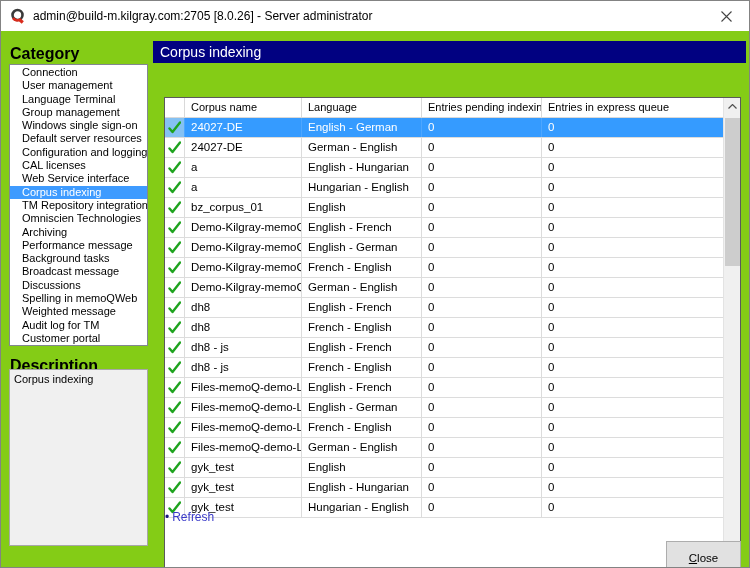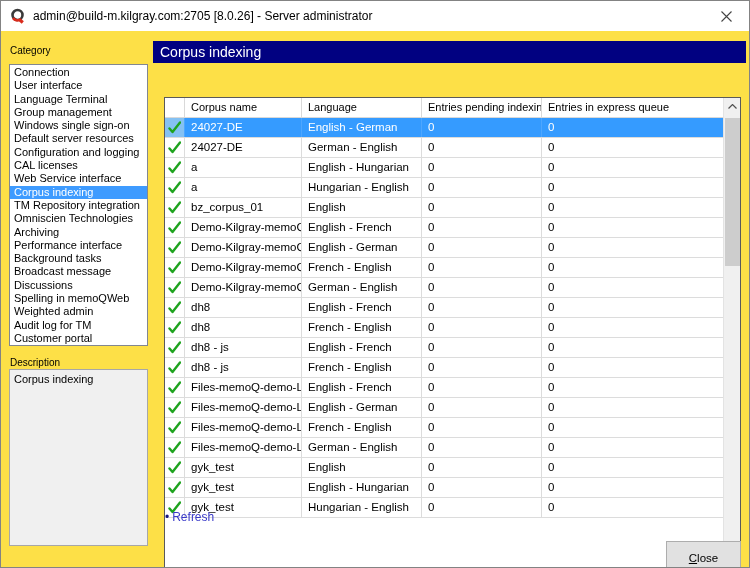--- a/index.html
+++ b/index.html
@@ -1,41 +1,41 @@
 <!DOCTYPE html>
 <html><head>
 <meta charset="utf-8">
 <style>
   * { margin:0; padding:0; box-sizing:border-box; }
   html,body { width:750px; height:568px; font-family:"Liberation Sans", sans-serif; }
   .window {
-    position:relative; width:750px; height:568px; background:#fde047;
+    position:relative; width:750px; height:568px; background:#84cc16;
     border:1px solid #838383; overflow:hidden;
   }
   
   .titlebar {
     position:absolute; left:0; top:0; right:0; height:30px; background:#ffffff;
     display:flex; align-items:center;
   }
   .titlebar .app-icon { width:16px; height:16px; margin-left:9px; flex:0 0 auto; }
   .titlebar .title { font-size:12px; color:#000; margin-left:7px; white-space:nowrap; }
   .titlebar .close-btn {
     position:absolute; right:0; top:0; width:46px; height:30px;
     display:flex; align-items:center; justify-content:center; cursor:default;
   }
   
-  .section-label { position:absolute; font-size:10px; font-weight:normal; color:#000; }
+  .section-label { position:absolute; font-size:16px; font-weight:bold; color:#000; }
   #category-label { left:9px; top:44px; }
   #description-label { left:9px; top:356px;text-align:right; }
   .listbox {
     position:absolute; left:8px; top:63px; width:139px; height:282px;
     background:#ffffff; border:1px solid #828790; overflow:hidden; padding-top:1px;
   }
   .listbox .item {
-    font-size:11px; line-height:13.3px; padding-left:4px; color:#000;
+    font-size:11px; line-height:13.3px; padding-left:12px; color:#000;
     white-space:nowrap; overflow:hidden; cursor:default;
   }
   .listbox .item.selected { background:#3e9bff; color:#ffffff; }
   .descbox {
     position:absolute; left:8px; top:368px; width:139px; height:177px;
     background:#f0f0f0; border:1px solid #a7a7a7; font-size:11px; color:#000;
     padding:3px 4px;
   }
   
   .panel-header {
@@ -105,38 +105,38 @@
     <span class="close-btn">
       <svg width="11" height="11" viewBox="0 0 11 11">
         <path d="M0.5 0.5 L10.5 10.5 M10.5 0.5 L0.5 10.5" stroke="#444444" stroke-width="1.1"></path>
       </svg>
     </span>
   </div>
 
   <div class="section-label" id="category-label">Category</div>
   <div class="listbox">
       <div class="item">Connection</div>
-      <div class="item">User interface</div>
+      <div class="item">User management</div>
       <div class="item">Language Terminal</div>
       <div class="item">Group management</div>
       <div class="item">Windows single sign-on</div>
       <div class="item">Default server resources</div>
       <div class="item">Configuration and logging</div>
       <div class="item">CAL licenses</div>
       <div class="item">Web Service interface</div>
       <div class="item selected">Corpus indexing</div>
       <div class="item">TM Repository integration</div>
       <div class="item">Omniscien Technologies</div>
       <div class="item">Archiving</div>
-      <div class="item">Performance interface</div>
+      <div class="item">Performance message</div>
       <div class="item">Background tasks</div>
       <div class="item">Broadcast message</div>
       <div class="item">Discussions</div>
       <div class="item">Spelling in memoQWeb</div>
-      <div class="item">Weighted admin</div>
+      <div class="item">Weighted message</div>
       <div class="item">Audit log for TM</div>
       <div class="item">Customer portal</div>
     </div>
 
   <div class="section-label" id="description-label">Description</div>
   <div class="descbox">Corpus indexing</div>
 
   <div class="panel-header">Corpus indexing</div>
 
   <div class="lv">

